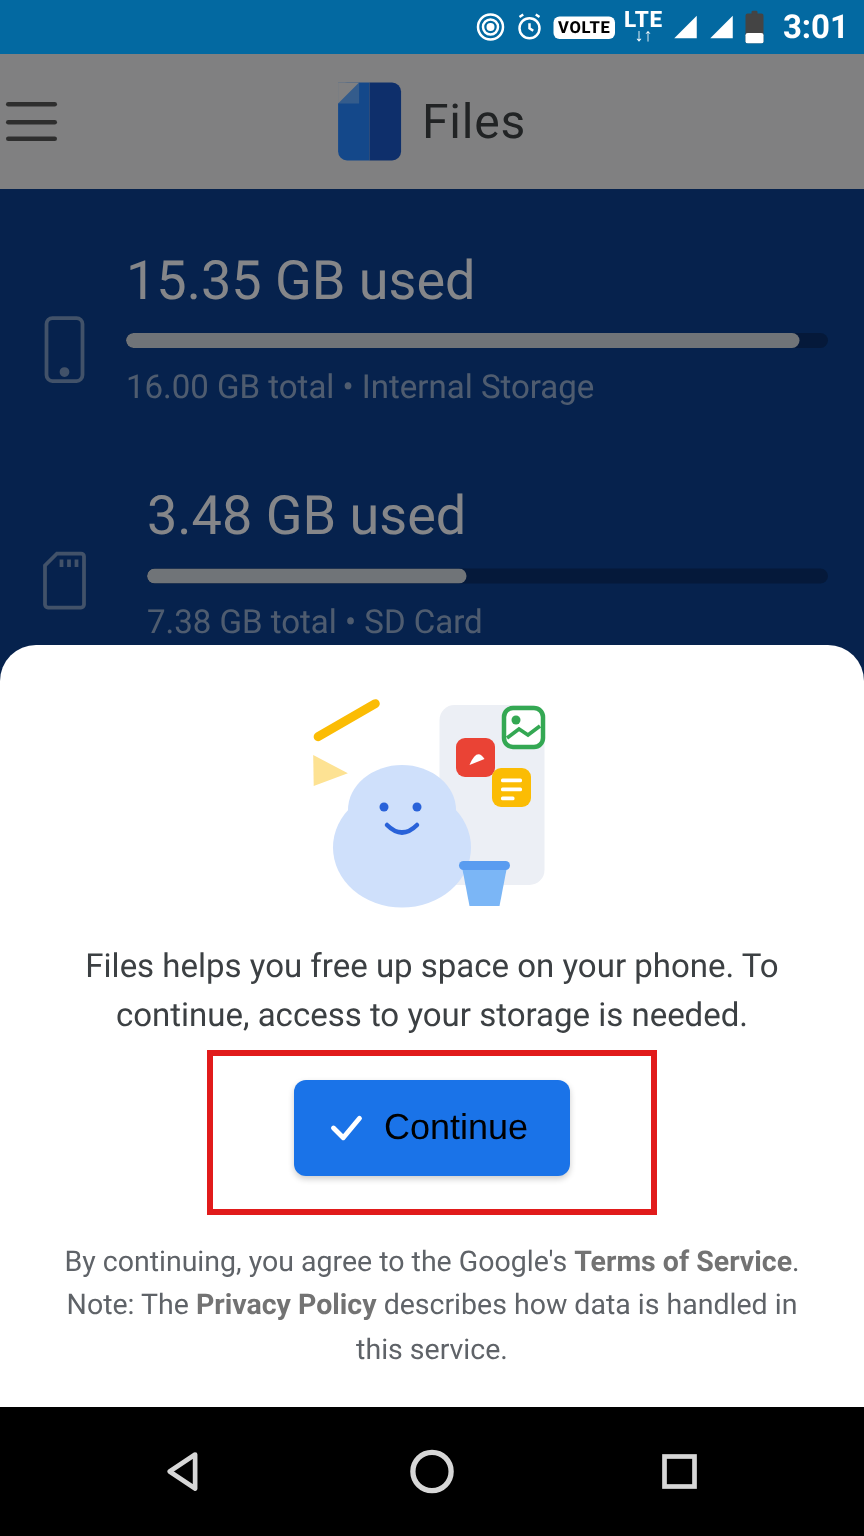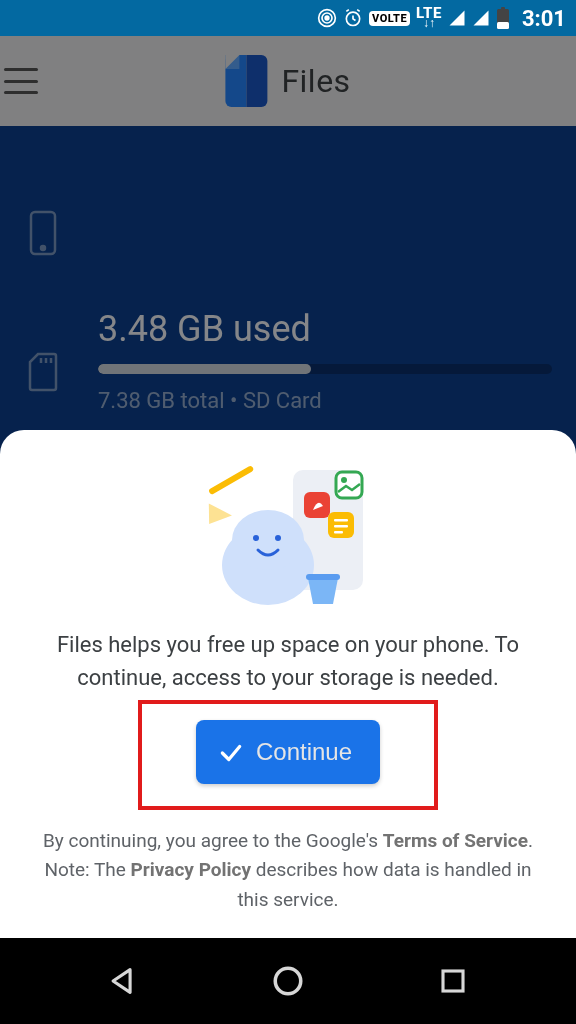--- a/index.html
+++ b/index.html
@@ -65,23 +65,23 @@
   }
   .illus { height:150px; display:flex; justify-content:center; align-items:flex-end; margin-bottom:18px; }
   .illus svg { }
   .sheet-text { font-size:22px; color:#3c4043; line-height:1.5; margin-bottom:6px; }
 
   .highlight-box {
     border: 4px solid #e11b1b; width: 300px; margin: 0 auto 16px;
     padding: 16px 0 22px;
   }
   .continue-btn {
-    background:#1a73e8; color:#e5e5e5; border:none; border-radius:8px;
+    background:#1a73e8; color:#000000; border:none; border-radius:8px;
     font-size:24px; font-weight:500; padding: 18px 28px 18px 22px;
-    display:inline-flex; align-items:flex-end; gap:12px; cursor:pointer;
+    display:inline-flex; align-items:center; gap:12px; cursor:pointer;
     box-shadow: 0 2px 4px rgba(0,0,0,.2);
   }
   .continue-btn .chk { width:26px; height:26px; }
 
   .legal { font-size:19px; color:#5f6368; line-height:1.55; }
   .legal a { color:#737373; font-weight:700; text-decoration:none; }
 
   
   .nav-bar {
     position:absolute; bottom:0; height:86px; width:100%;
@@ -151,20 +151,27 @@
     </div>
   </div>
 
   <div class="storage-panel">
     <div class="storage-row">
       <div class="storage-icon">
         <svg width="28" height="46" viewBox="0 0 28 46" fill="none" stroke="#fff" stroke-width="2.5">
           <rect x="2" y="2" width="24" height="42" rx="4"></rect>
             <circle cx="14" cy="38" r="2" fill="#fff"></circle>
         </svg>
+      </div>
+      <div class="storage-info">
+        <div class="storage-used">15.35 GB used</div>
+        <div class="bar-track">
+          <div class="bar-fill" style="width:96%"></div>
+        </div>
+        <div class="storage-sub">16.00 GB total • Internal Storage</div>
       </div>
     </div>
 
     <div class="storage-row" style="margin-bottom:0;gap:36px;">
       <div class="storage-icon">
         <svg width="30" height="40" viewBox="0 0 30 40" fill="none" stroke="#fff" stroke-width="2.5">
           <path d="M10 2h16a2 2 0 0 1 2 2v32a2 2 0 0 1-2 2H4a2 2 0 0 1-2-2V10z"></path>
           <path d="M13 6v5M18 6v5M23 6v5"></path>
         </svg>
       </div>

